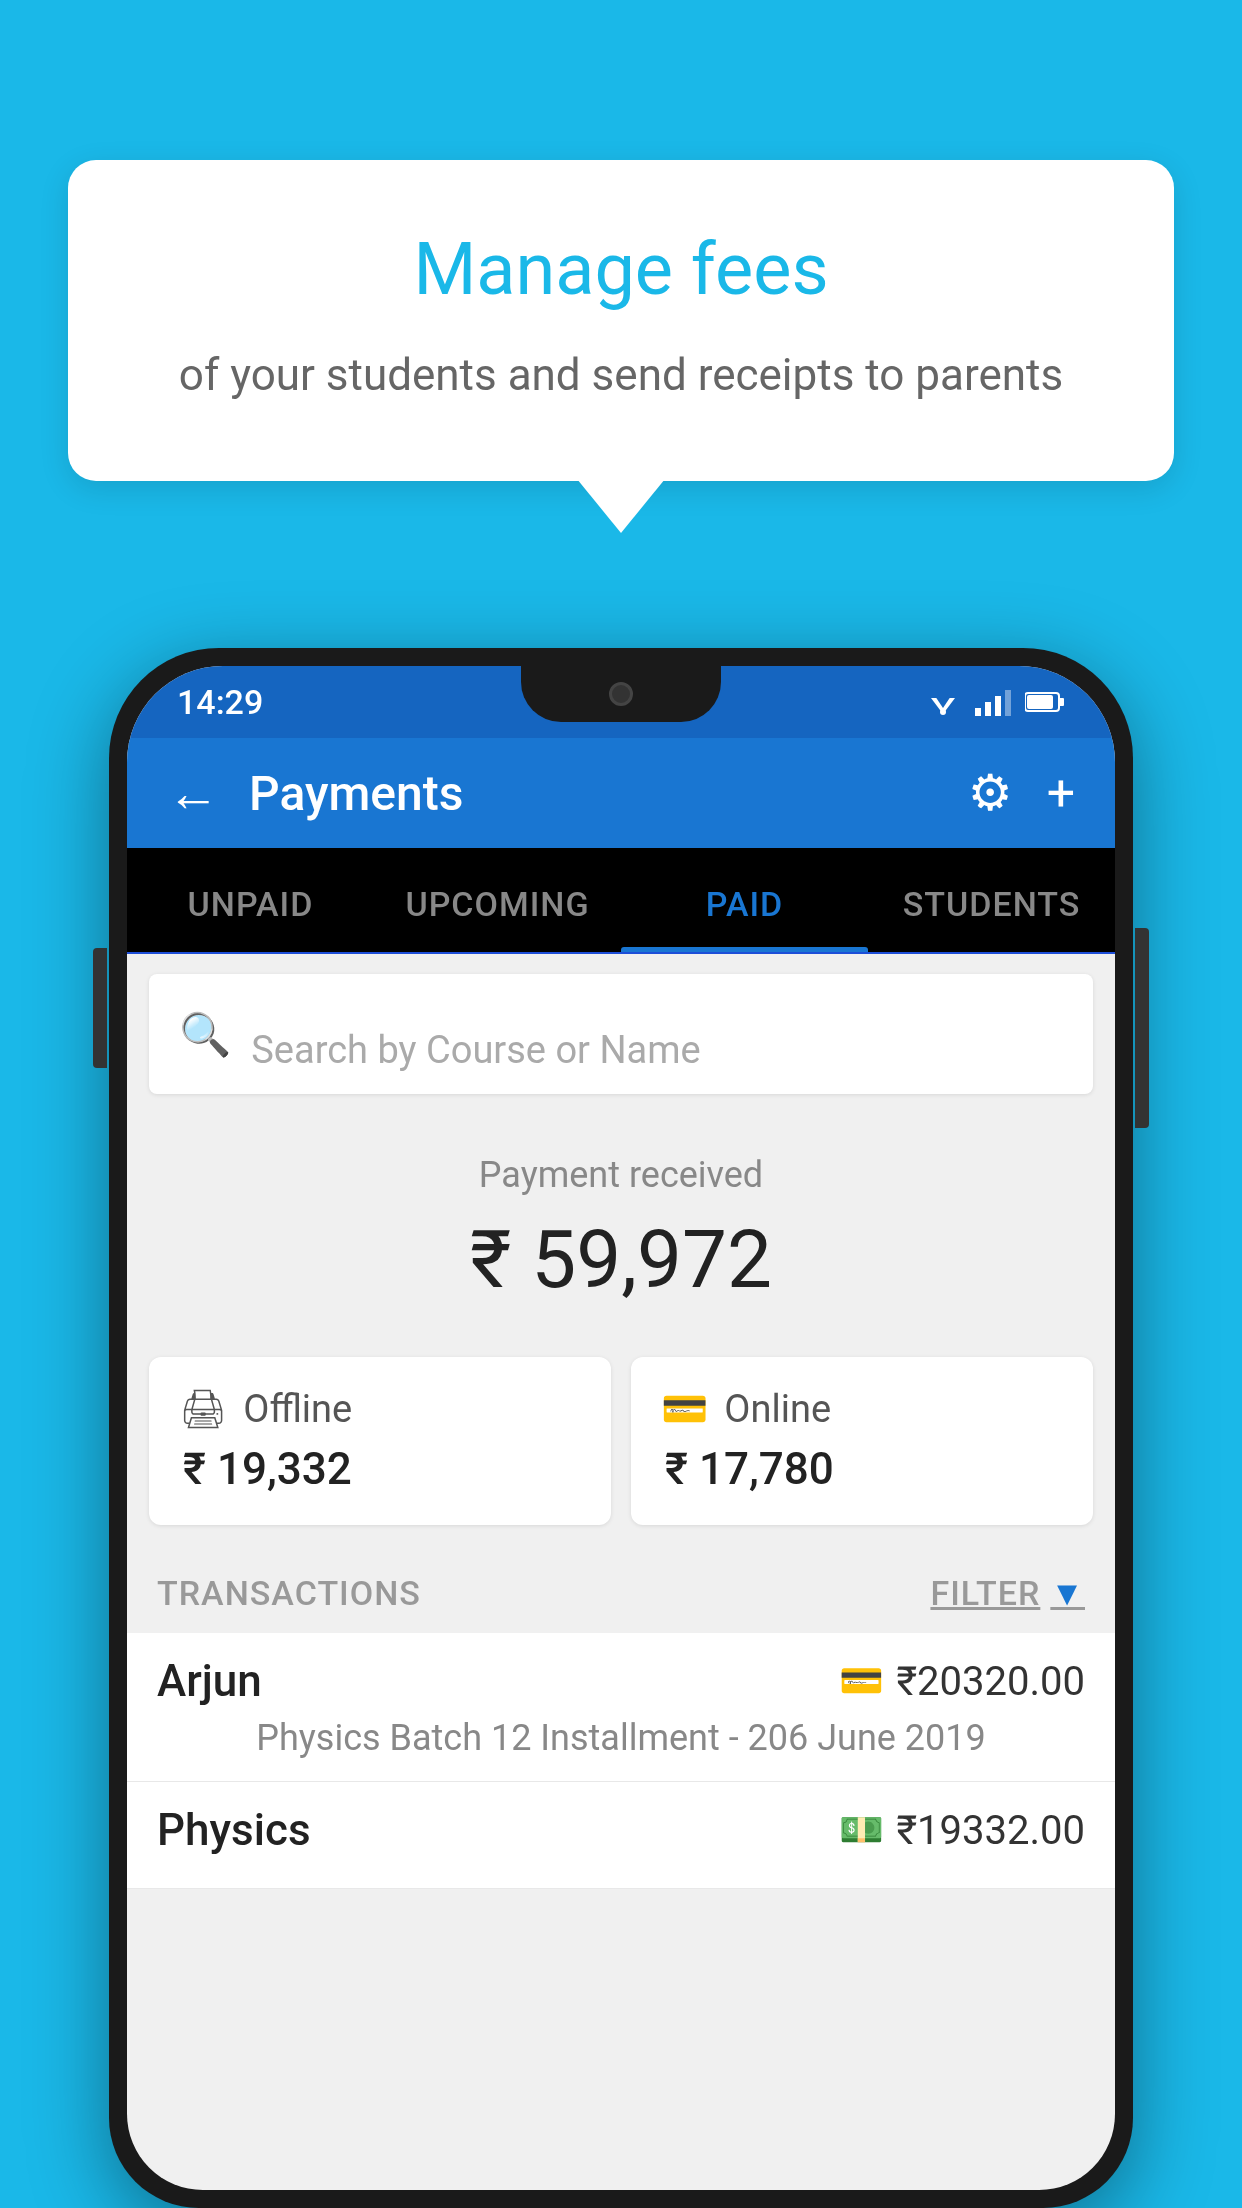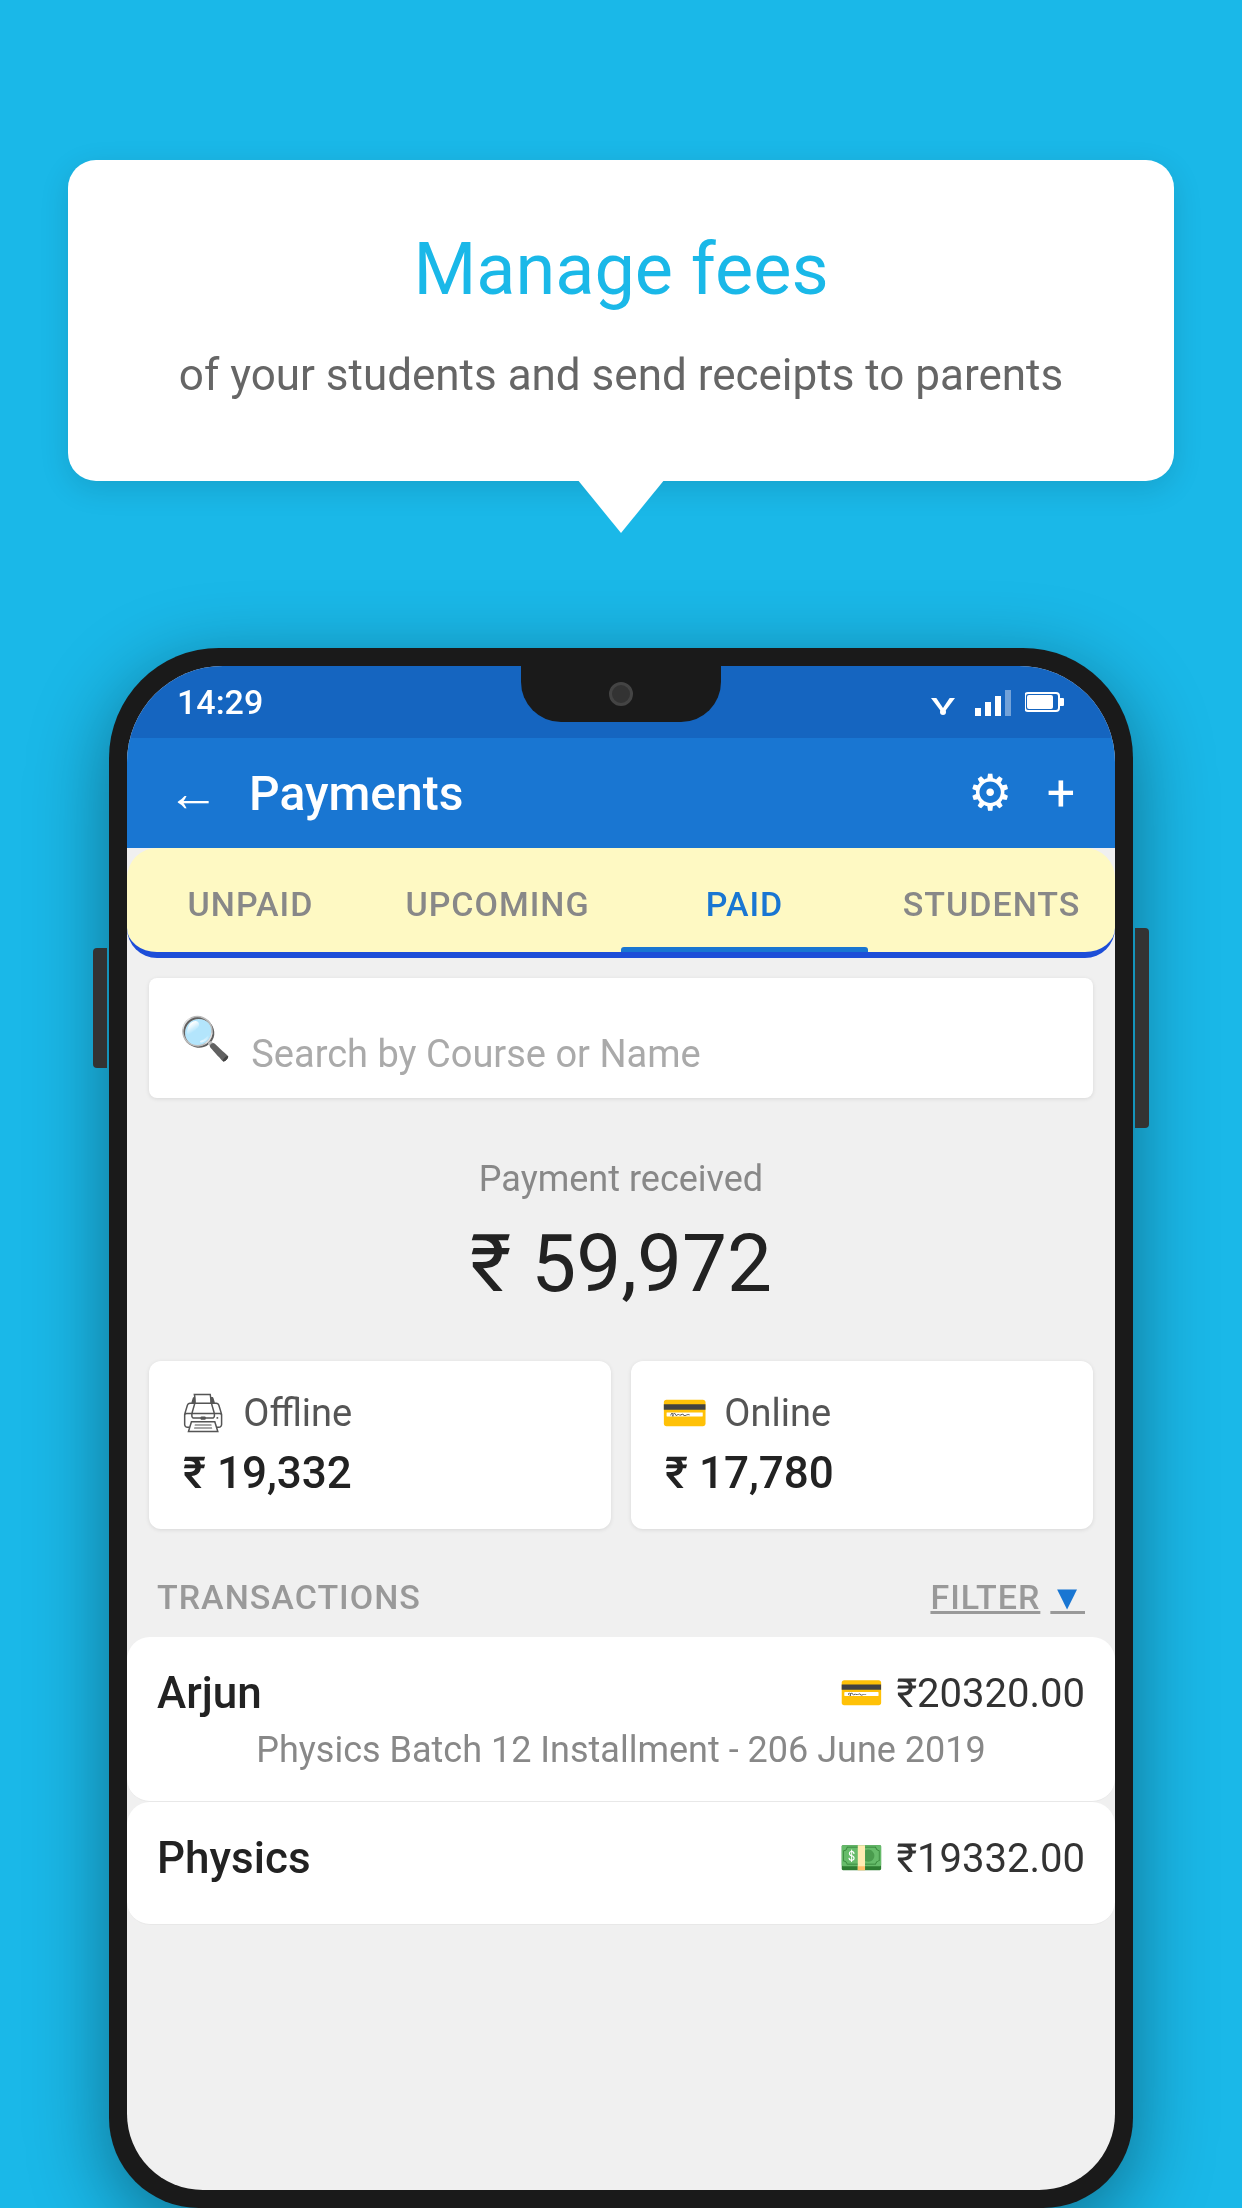--- a/index.html
+++ b/index.html
@@ -178,24 +178,23 @@
       gap: 34px;
     }
 
     .app-bar-icon {
       color: white;
       font-size: 50px;
     }
 
     
     .tabs {
-      background: #fef9c3;
-      display: flex;
-      border-bottom: 6px solid #1d4ed8;
-      border-radius: 30px;
+      background: #000000;
+      display: flex;
+      border-bottom: 2px solid #1d4ed8;
     }
 
     .tab {
       flex: 1;
       text-align: center;
       padding: 36px 0 28px;
       font-size: 34px;
       font-weight: 500;
       color: #888;
       letter-spacing: 1px;
@@ -332,23 +331,22 @@
     }
 
     .filter-icon {
       color: #1976D2;
       font-size: 34px;
     }
 
     
     .transaction-item {
       background: white;
-      padding: 30px 30px;
+      padding: 22px 30px;
       border-bottom: 1px solid #e8e8e8;
-      border-radius: 23px;
     }
 
     .transaction-row1 {
       display: flex;
       justify-content: space-between;
       align-items: center;
       margin-bottom: 10px;
     }
 
     .transaction-name {

